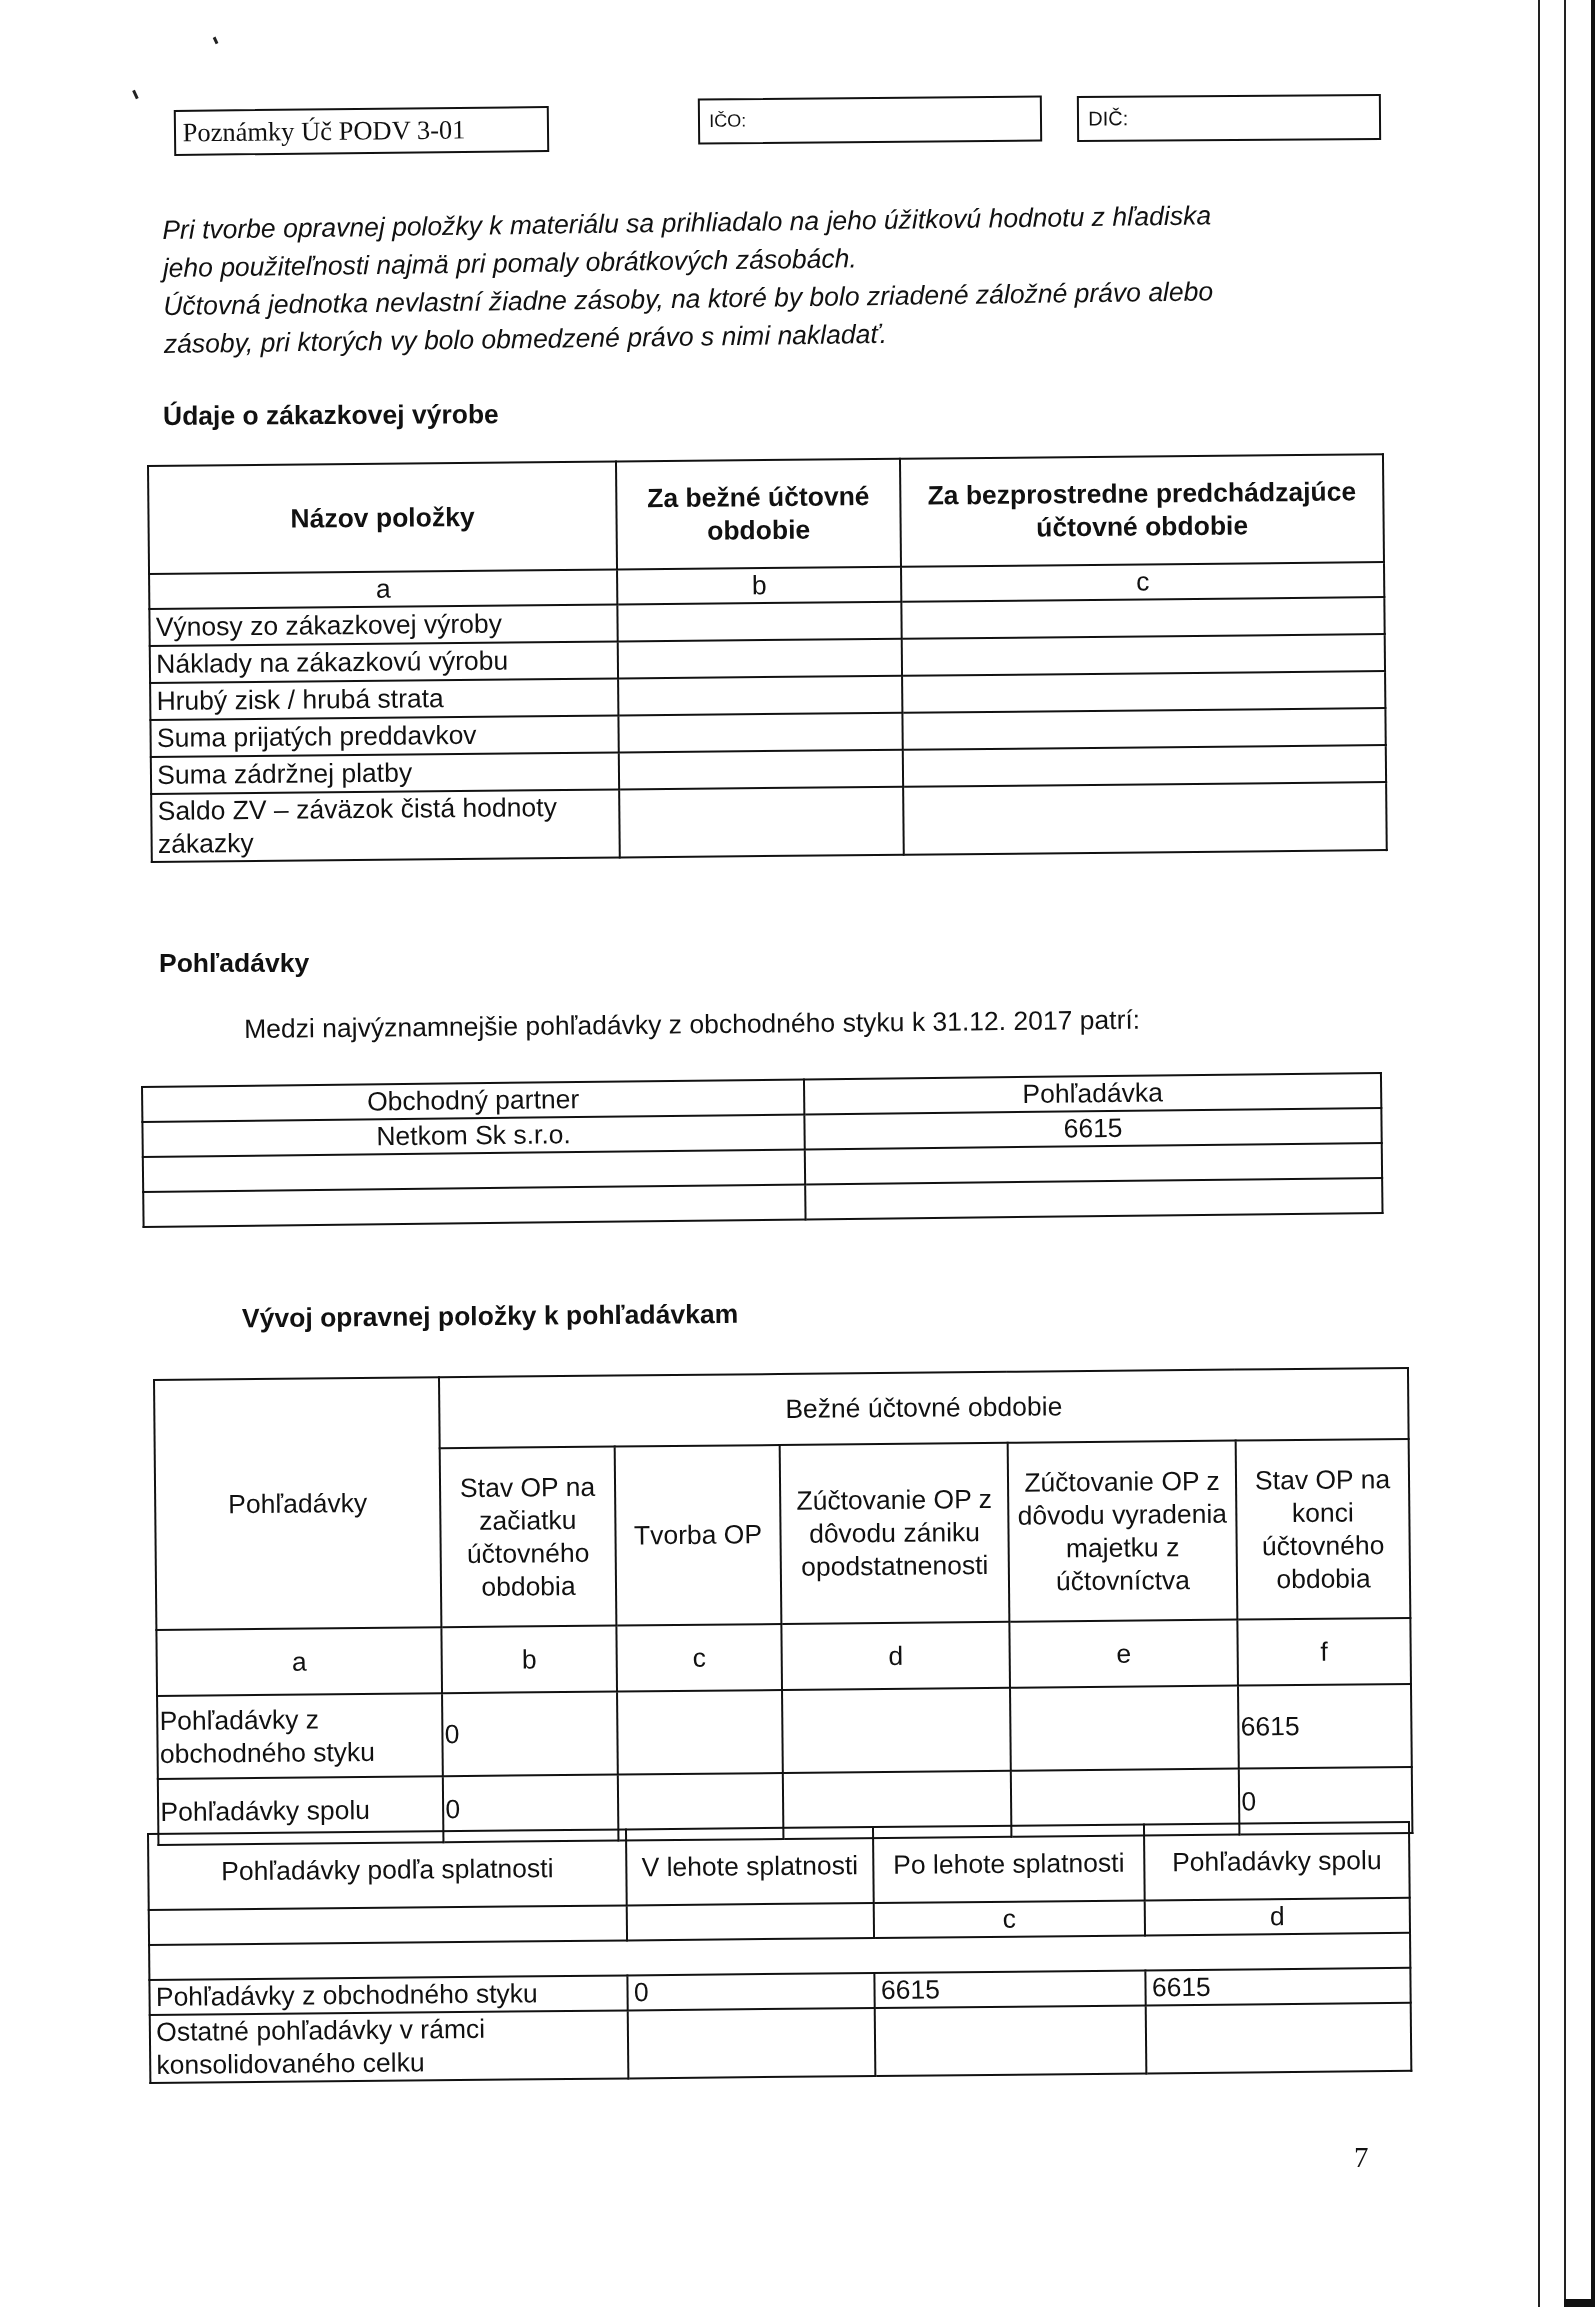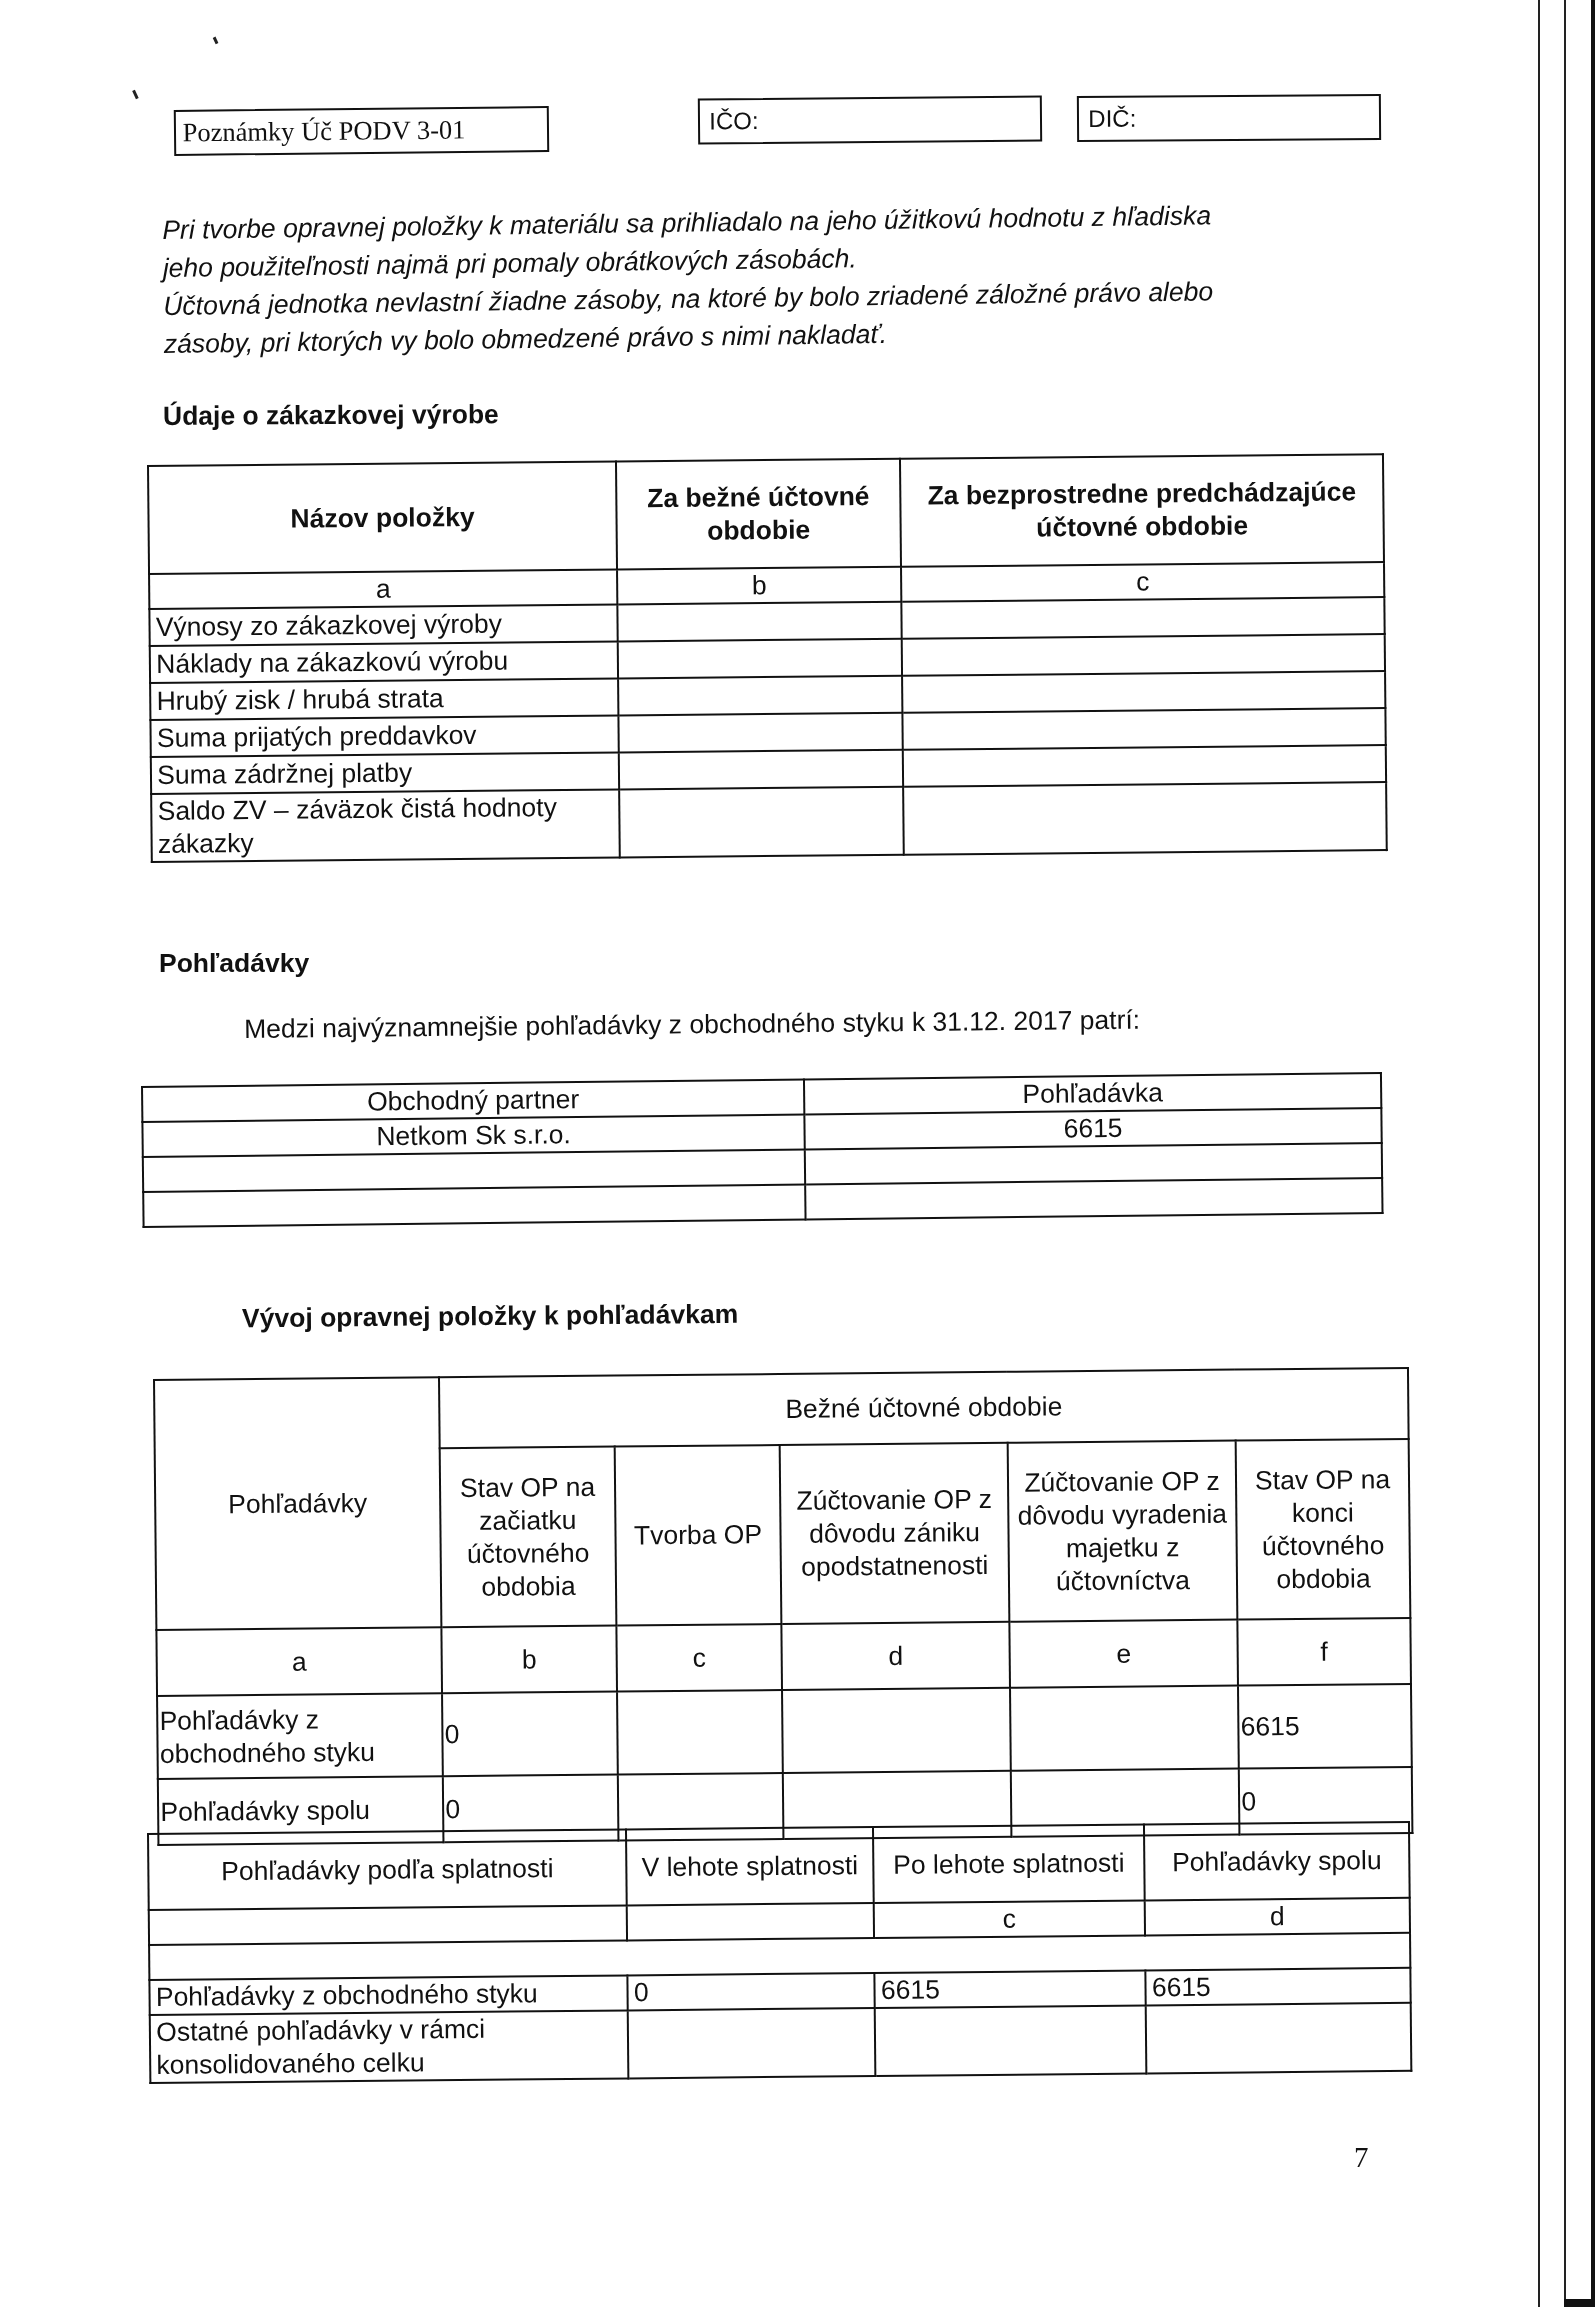--- a/index.html
+++ b/index.html
@@ -8,23 +8,23 @@
     font-family: "Liberation Sans", sans-serif; color: #111111;
   }
   .scan-mark { position: absolute; width: 2.7px; height: 9.3px; background: #222; transform: rotate(-25deg); }
 
   
   .hdr-box { position: absolute; border: 2px solid #111; box-sizing: border-box; background: #fff; }
   .hdr-box .txt { position: absolute; top: 50%; transform: translateY(-50%); }
   #hdr-podv { left: 174px; top: 108px; width: 375px; height: 46px; transform: rotate(-0.6deg); }
   #hdr-podv .txt { left: 6.6px; font-family: "Liberation Serif", serif; font-size: 26.5px; }
   #hdr-ico { left: 698px; top: 97px; width: 344px; height: 46px; transform: rotate(-0.5deg); }
-  #hdr-ico .txt { left: 9.3px; font-size: 24px; }
+  #hdr-ico .txt { left: 9.3px; font-size: 18px; }
   #hdr-dic { left: 1077px; top: 95px; width: 304px; height: 46px; transform: rotate(-0.4deg); }
-  #hdr-dic .txt { left: 9.3px; font-size: 24px; }
+  #hdr-dic .txt { left: 9.3px; font-size: 20px; }
 
   
   .para {
     position: absolute; left: 162px; top: 211px; width: 1248px;
     font-style: italic; font-size: 26.5px; line-height: 38px; transform: rotate(-0.8deg); transform-origin: left top;
   }
   .para p { margin: 0; }
 
   .heading { position: absolute; font-weight: bold; font-size: 26.5px; }
   #h-zakazka { left: 163px; top: 400px; transform: rotate(-0.3deg); }

